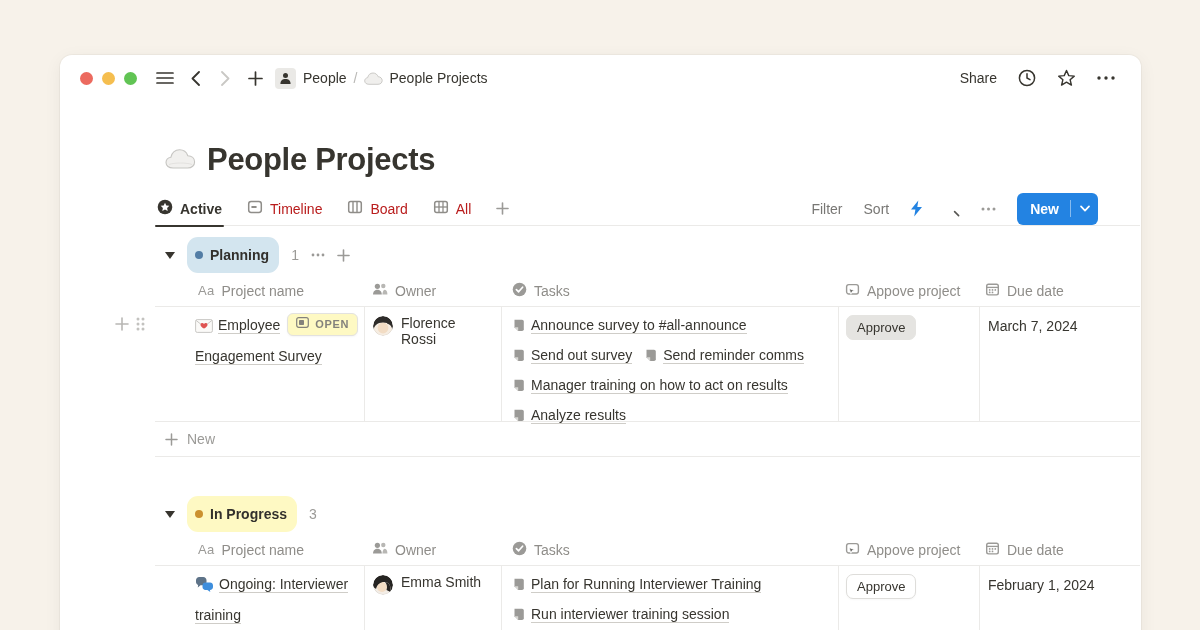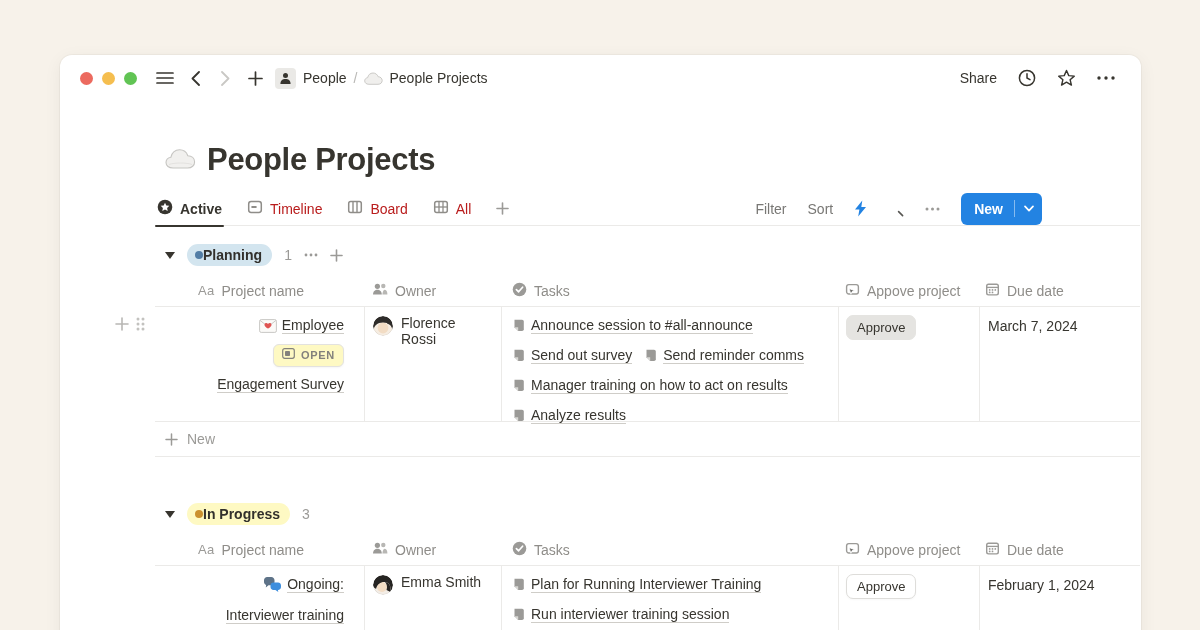--- a/index.html
+++ b/index.html
@@ -25,48 +25,48 @@
   
   .page-title-row { margin:40px 0 0 105px; display:flex; align-items:center; gap:11px; height:38px; }
   .page-title-row h1 { font-size:31px; font-weight:700; letter-spacing:-0.3px; }
 
   
   .view-toolbar { margin:13px 0 0 95px; width:985px; height:34px; display:flex; align-items:center; border-bottom:1px solid #EBEAE8; }
   .tab { position:relative; display:inline-flex; align-items:center; gap:7px; height:34px; padding:0 2px; margin-right:21px; font-size:14px; color:#b91c1c; cursor:pointer; }
   .tab.active { color:#37352F; font-weight:700; }
   .tab.active::after { content:""; position:absolute; left:0; right:0; bottom:-1px; height:2px; background:#37352F; border-radius:1px; }
   .add-view { margin-left:0; }
-  .vt-right { margin-left:auto; margin-right:98px; display:flex; align-items:center; gap:21px; }
+  .vt-right { margin-left:auto; margin-right:42px; display:flex; align-items:center; gap:21px; }
   .vt-text { font-size:14px; color:#787774; cursor:pointer; }
   .new-btn { display:flex; align-items:center; height:32px; background:#2383E2; border-radius:6px; overflow:hidden; cursor:pointer; }
   .new-btn .nb-label { color:#fff; font-size:14px; font-weight:600; padding:0 11px 0 13px; }
   .new-btn .nb-div { width:1px; height:17px; background:rgba(255,255,255,0.45); }
   .new-btn .nb-caret { width:27px; display:flex; align-items:center; justify-content:center; }
 
   
   .table-wrap { margin-left:95px; width:985px; }
   .group-header { display:flex; align-items:center; height:32px; padding-left:10px; gap:12px; }
   .group-header { margin-top:13px; }
   .tri { width:0; height:0; border-left:5.5px solid transparent; border-right:5.5px solid transparent; border-top:7px solid #37352F; cursor:pointer; }
-  .pill { display:inline-flex; align-items:center; height:22px; padding:0 10px 0 8px; border-radius:11px; font-size:14px; font-weight:600; color:#32302C; }
+  .pill { display:inline-flex; align-items:center; gap:7px; height:36px; padding:0 10px 0 8px; border-radius:11px; font-size:14px; font-weight:600; color:#32302C; }
   .pill .dot { width:8px; height:8px; border-radius:50%; }
   .grp-count { font-size:14px; color:#9B9A97; }
   .grp-ic { display:inline-flex; cursor:pointer; }
 
   .thead { display:flex; height:32px; margin-top:4px; border-bottom:1px solid #EBEAE8; }
   .th { display:flex; align-items:center; gap:7px; font-size:14px; color:#8F8D89; }
   .c1{width:210px;} .c2{width:137px;} .c3{width:337px;} .c4{width:141px;} .c5{width:160px;}
   .th.c1{padding-left:43px;align-items:center;} .th.c2{padding-left:7px;} .th.c3{padding-left:10px;} .th.c4{padding-left:6px;} .th.c5{padding-left:5px;}
   .aa { font-size:13px; color:#9B9A97; letter-spacing:0.3px; }
 
   .trow { position:relative; display:flex; border-bottom:1px solid #EBEAE8; }
   .trow.last { border-bottom:none; }
   .td { border-right:1px solid #EBEAE8; padding-top:4px; }
   .td:last-child { border-right:none; }
-  .td.c1 { padding:4px 20px 4px 40px; line-height:28px; font-size:14px;text-align:right; }
+  .td.c1 { padding:4px 2px 4px 40px; line-height:28px; font-size:14px; }
   .td.c2 { padding:8px 8px; display:flex; align-items:flex-start; gap:8px; font-size:14px; }
   .td.c3 { padding:4px 10px; line-height:28px; font-size:14px; }
   .td.c4 { padding:8px 7px; }
   .td.c5 { padding:11px 8px; font-size:14px; }
   .row1 { height:115px; }
   .row2 { height:121px; }
   .u { border-bottom:1px solid #CFCDC8; padding-bottom:0px; cursor:pointer; }
   .emoji-ic { display:inline-block; vertical-align:-3px; margin-right:5px; }
   .task { white-space:nowrap; margin-right:12px; }
   .task .pg { display:inline-block; vertical-align:-2px; margin-right:6px; }
@@ -379,21 +379,21 @@
             </g>
             <circle cx="10" cy="10" r="9.6" fill="none" stroke="rgba(0,0,0,0.08)"></circle>
           </svg>
         <span>Florence Rossi</span>
       </div>
       <div class="td c3">
         <div>
           <span class="task"><span class="pg"><svg width="13" height="13" viewBox="0 0 13 13">
                   <path d="M2.5 0.8 H10 Q11.8 0.8 11.8 2.6 V10.2 Q11.8 12 10 12 H6.2 L2.5 8.3 Z" fill="#9B9A97"></path>
                   <path d="M6.2 12 L2.5 8.3 H6.2 Z" fill="#D9D8D5"></path>
-                </svg></span><span class="u">Announce session to #all-announce</span></span>
+                </svg></span><span class="u">Announce survey to #all-announce</span></span>
         </div>
         <div>
           <span class="task"><span class="pg"><svg width="13" height="13" viewBox="0 0 13 13">
                   <path d="M2.5 0.8 H10 Q11.8 0.8 11.8 2.6 V10.2 Q11.8 12 10 12 H6.2 L2.5 8.3 Z" fill="#9B9A97"></path>
                   <path d="M6.2 12 L2.5 8.3 H6.2 Z" fill="#D9D8D5"></path>
                 </svg></span><span class="u">Send out survey</span></span><span class="task"><span class="pg"><svg width="13" height="13" viewBox="0 0 13 13">
                   <path d="M2.5 0.8 H10 Q11.8 0.8 11.8 2.6 V10.2 Q11.8 12 10 12 H6.2 L2.5 8.3 Z" fill="#9B9A97"></path>
                   <path d="M6.2 12 L2.5 8.3 H6.2 Z" fill="#D9D8D5"></path>
                 </svg></span><span class="u">Send reminder comms</span></span>
         </div>

